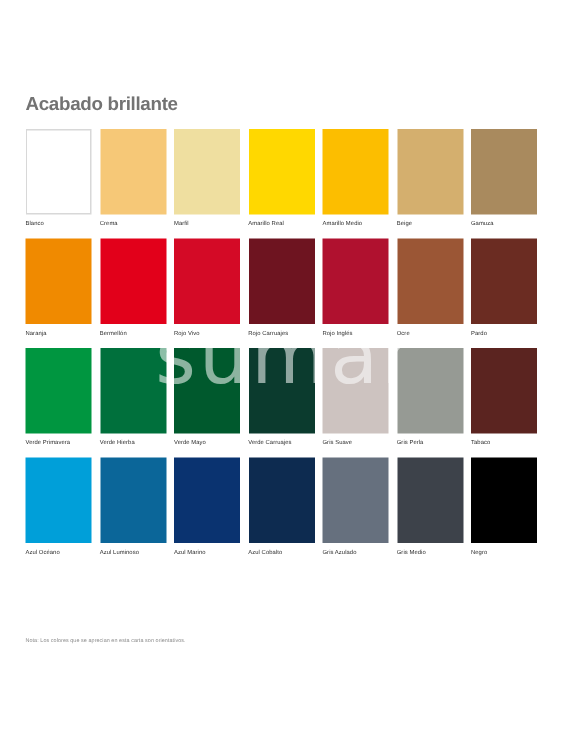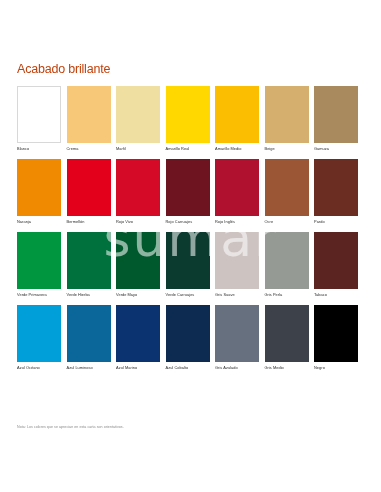--- a/index.html
+++ b/index.html
@@ -43,23 +43,23 @@
     transform: translateY(-8px);
     white-space: nowrap;
     user-select: none;
   }
   
   #title {
     position: absolute;
     left: 17px;
     top: 62px;
     font-size: 12.5px;
-    font-weight: 400;
+    font-weight: 700;
     letter-spacing: -0.2px;
-    color: #c2410c;
+    color: #737373;
   }
   
   #chart {
     position: absolute;
     left: 17px;
     top: 86px;
     width: 350px;
   }
   .swatch-row {
     display: flex;

